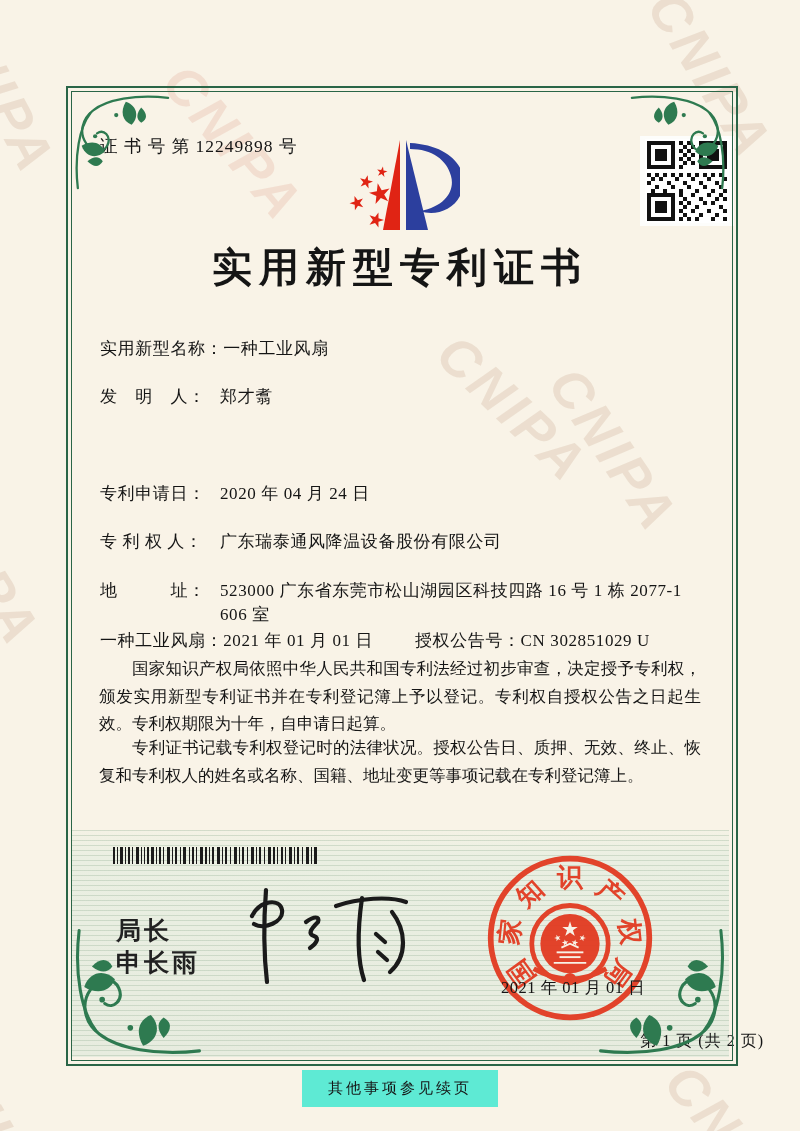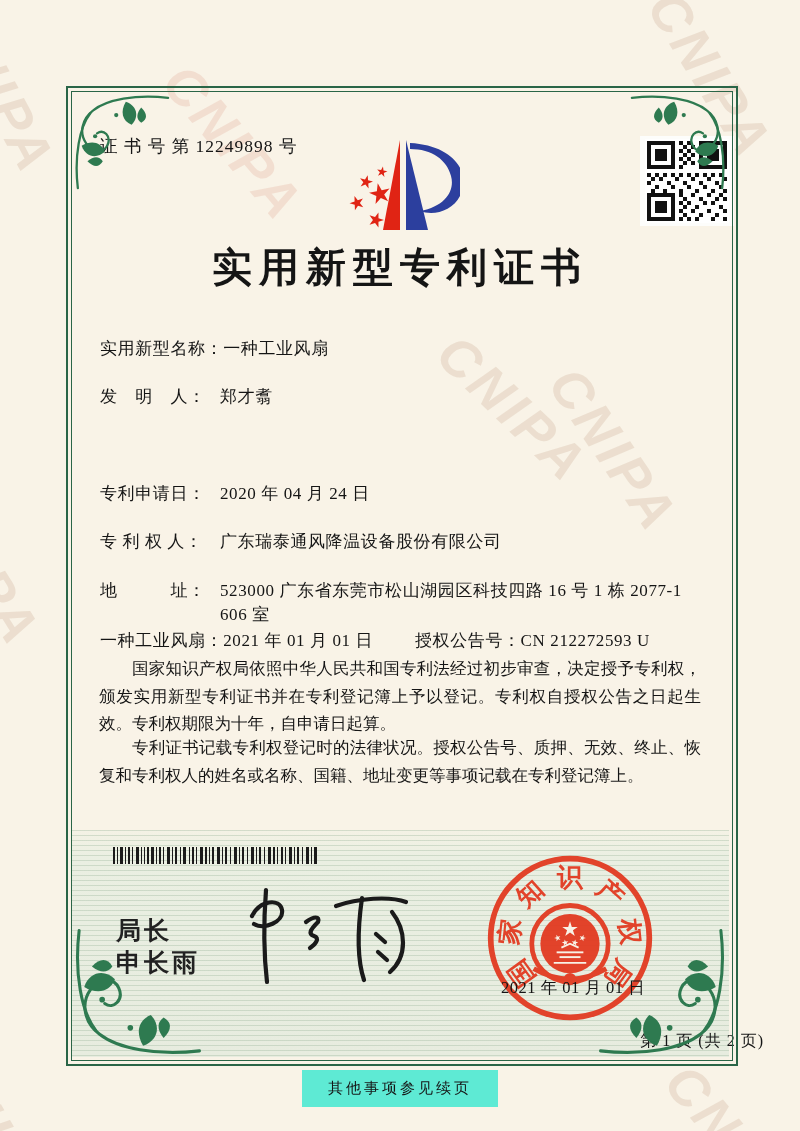--- a/index.html
+++ b/index.html
@@ -152,25 +152,25 @@
   <div class="row" style="top:530px">
     <span class="lab">专 利 权 人：</span><span>广东瑞泰通风降温设备股份有限公司</span>
   </div>
   <div class="row addr" style="top:579px">
     <span class="lab">地　　　址：</span><span class="val"><span>523000  广东省东莞市松山湖园区科技四路 16 号 1 栋 2077-1</span><br><span>606 室</span></span>
   </div>
   <div class="row" style="top:629px">
     <span class="lab">一种工业风扇：</span><span>2021 年 01 月 01 日</span>
   </div>
   <div class="row" style="left:415px;top:629px">
-    <span>授权公告号：</span><span>CN 212272593 U</span>
+    <span>授权公告号：</span><span>CN 302851029 U</span>
   </div>
 
   <div class="para" style="top:655px">国家知识产权局依照中华人民共和国专利法经过初步审查，决定授予专利权，颁发实用新型专利证书并在专利登记簿上予以登记。专利权自授权公告之日起生效。专利权期限为十年，自申请日起算。</div>
-  <div class="para" style="top:734px">专利证书记载专利权登记时的法律状况。授权公告号、质押、无效、终止、恢复和专利权人的姓名或名称、国籍、地址变更等事项记载在专利登记簿上。</div>
+  <div class="para" style="top:734px">专利证书记载专利权登记时的法律状况。授权公告日、质押、无效、终止、恢复和专利权人的姓名或名称、国籍、地址变更等事项记载在专利登记簿上。</div>
 
   <svg class="barcode" width="206" height="17" viewBox="0 0 206 17">
     <g fill="#1b1b1b">
       <path d="M0,0h2v17h-2z M4,0h1v17h-1z M7,0h3v17h-3z M12,0h1v17h-1z M15,0h2v17h-2z M19,0h1v17h-1z M23,0h3v17h-3z M28,0h1v17h-1z M31,0h1v17h-1z M34,0h2v17h-2z M38,0h3v17h-3z M43,0h1v17h-1z M46,0h2v17h-2z M50,0h1v17h-1z M54,0h3v17h-3z M59,0h1v17h-1z M62,0h2v17h-2z M67,0h1v17h-1z M70,0h3v17h-3z M76,0h1v17h-1z M79,0h2v17h-2z M83,0h1v17h-1z M87,0h3v17h-3z M92,0h2v17h-2z M96,0h1v17h-1z M99,0h2v17h-2z M104,0h3v17h-3z M109,0h1v17h-1z M112,0h2v17h-2z M117,0h1v17h-1z M121,0h3v17h-3z M126,0h1v17h-1z M129,0h2v17h-2z M134,0h1v17h-1z M138,0h3v17h-3z M143,0h1v17h-1z M146,0h2v17h-2z M151,0h1v17h-1z M155,0h3v17h-3z M160,0h2v17h-2z M164,0h1v17h-1z M168,0h2v17h-2z M172,0h1v17h-1z M176,0h3v17h-3z M181,0h1v17h-1z M184,0h2v17h-2z M189,0h1v17h-1z M193,0h3v17h-3z M198,0h1v17h-1z M201,0h3v17h-3z"></path>
     </g>
   </svg>
 
   <div class="sig-block">
     <div>局长</div>
     <div>申长雨</div>

